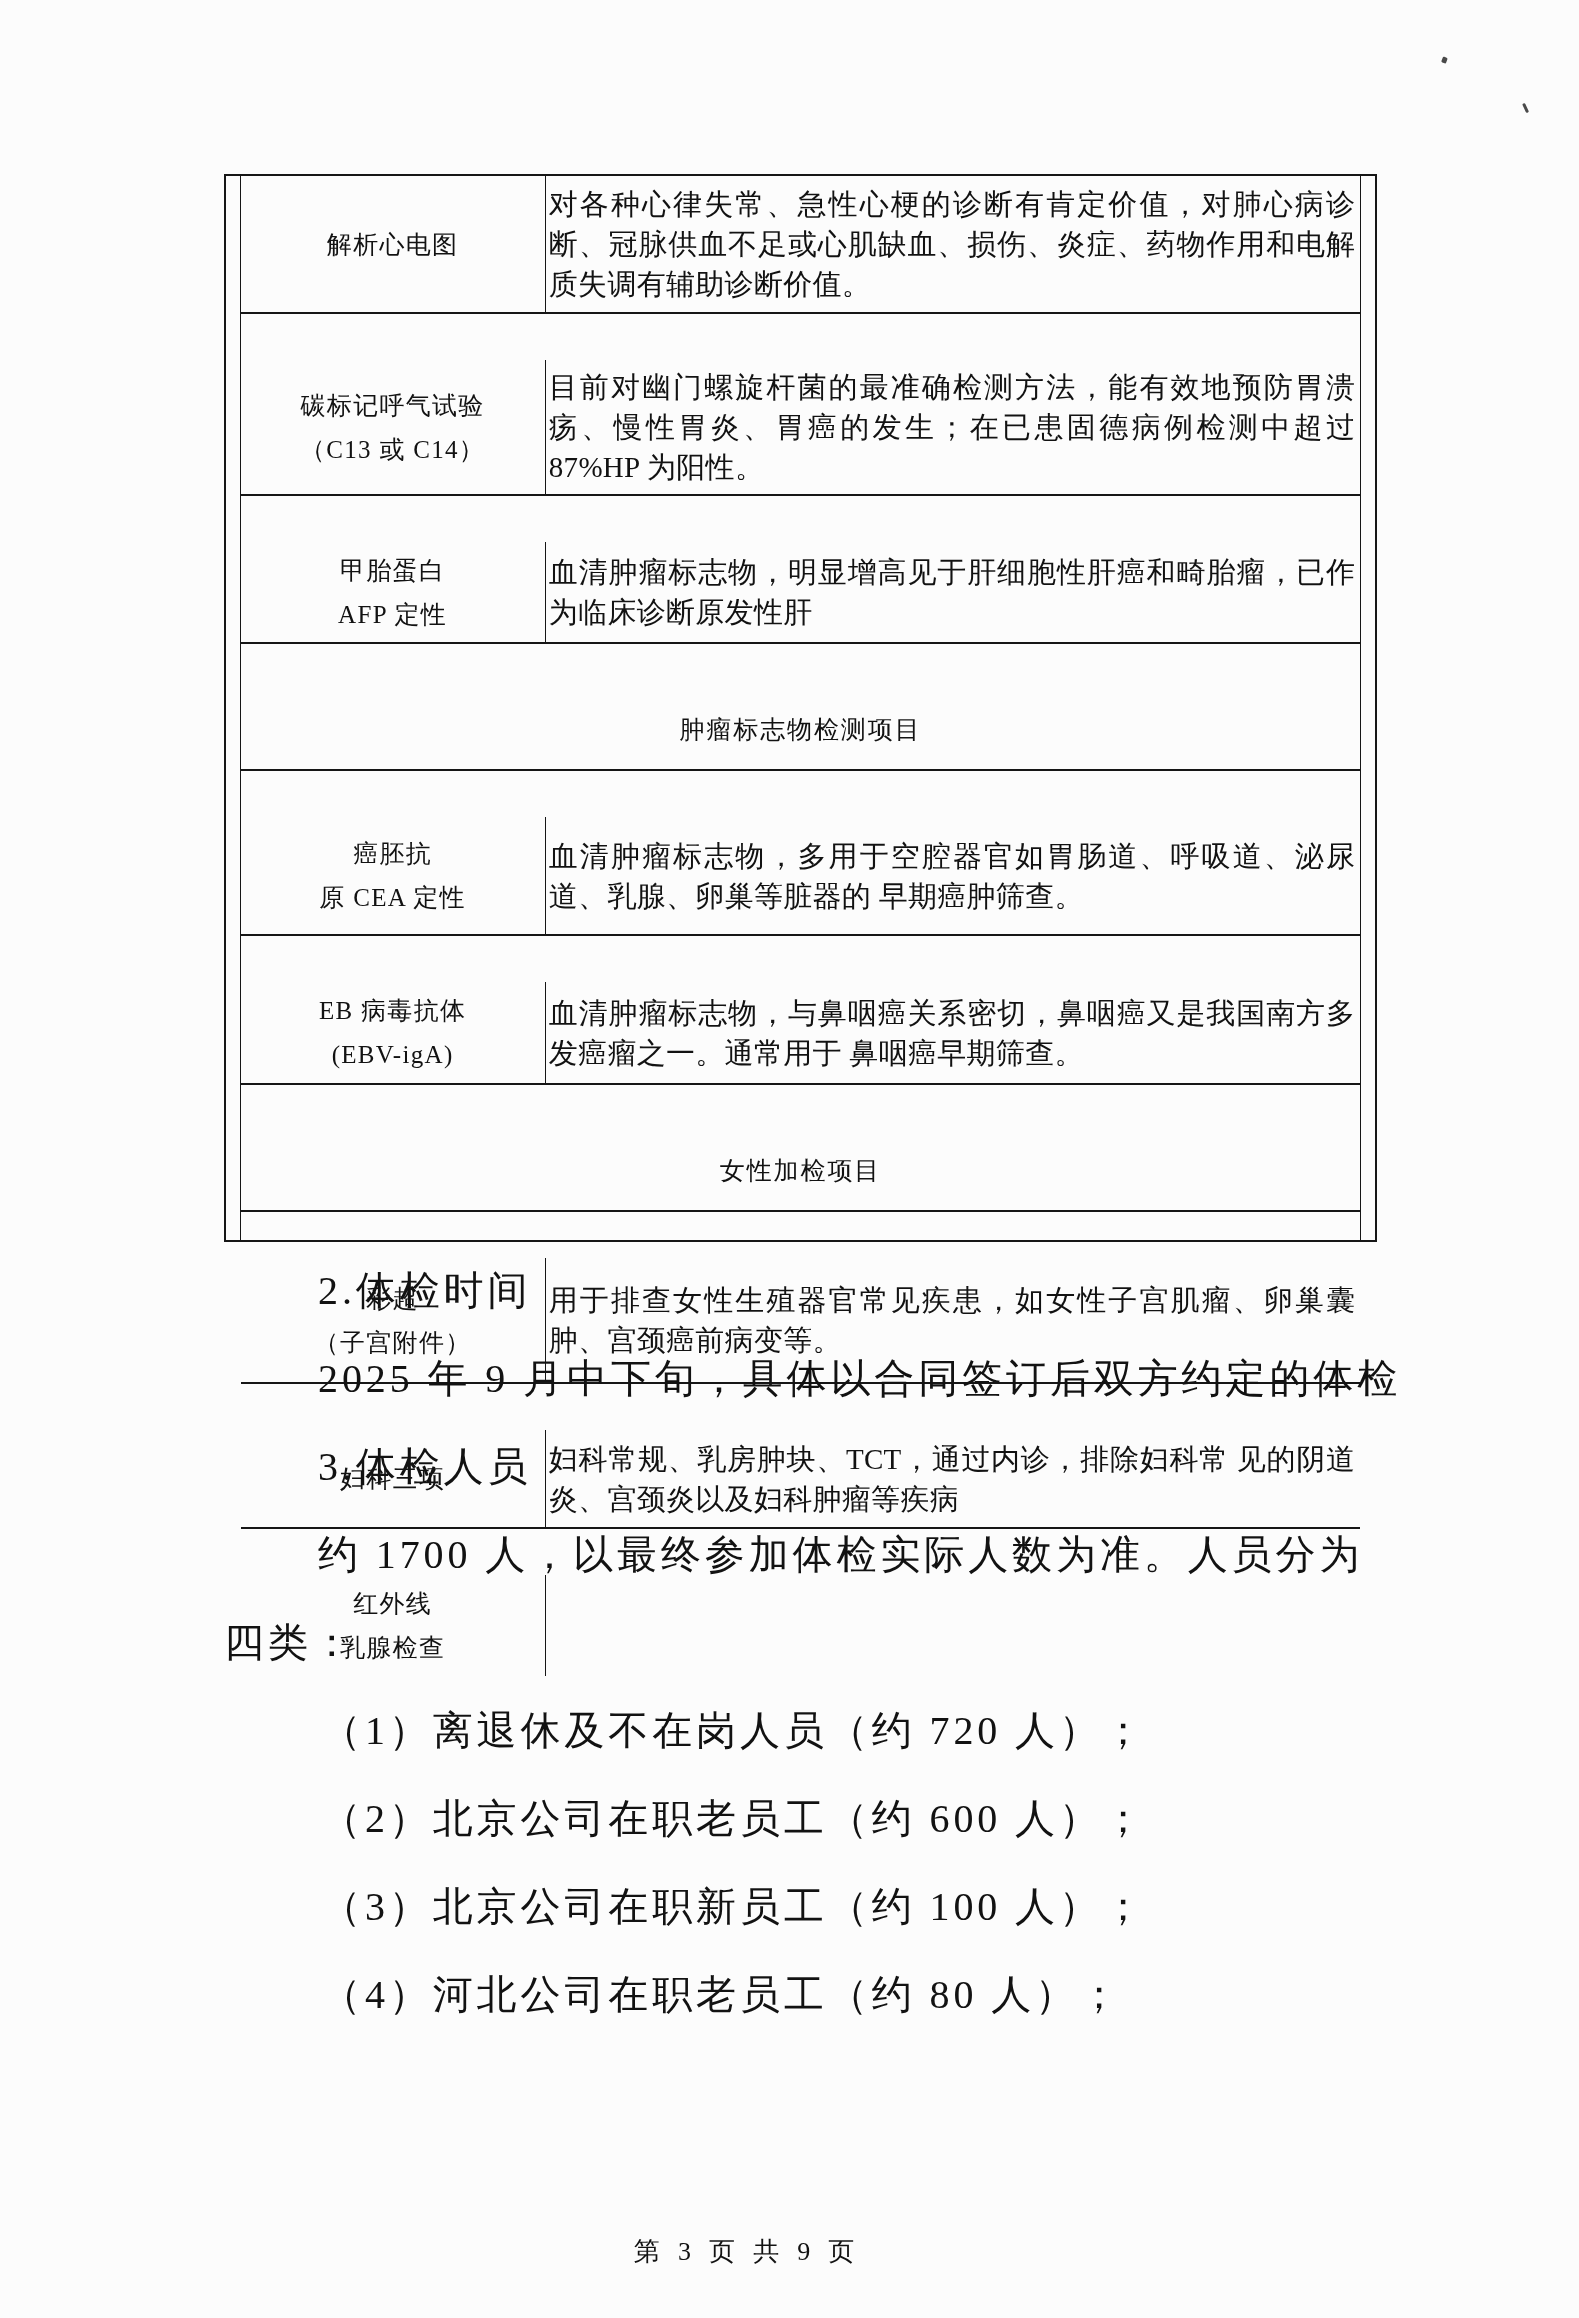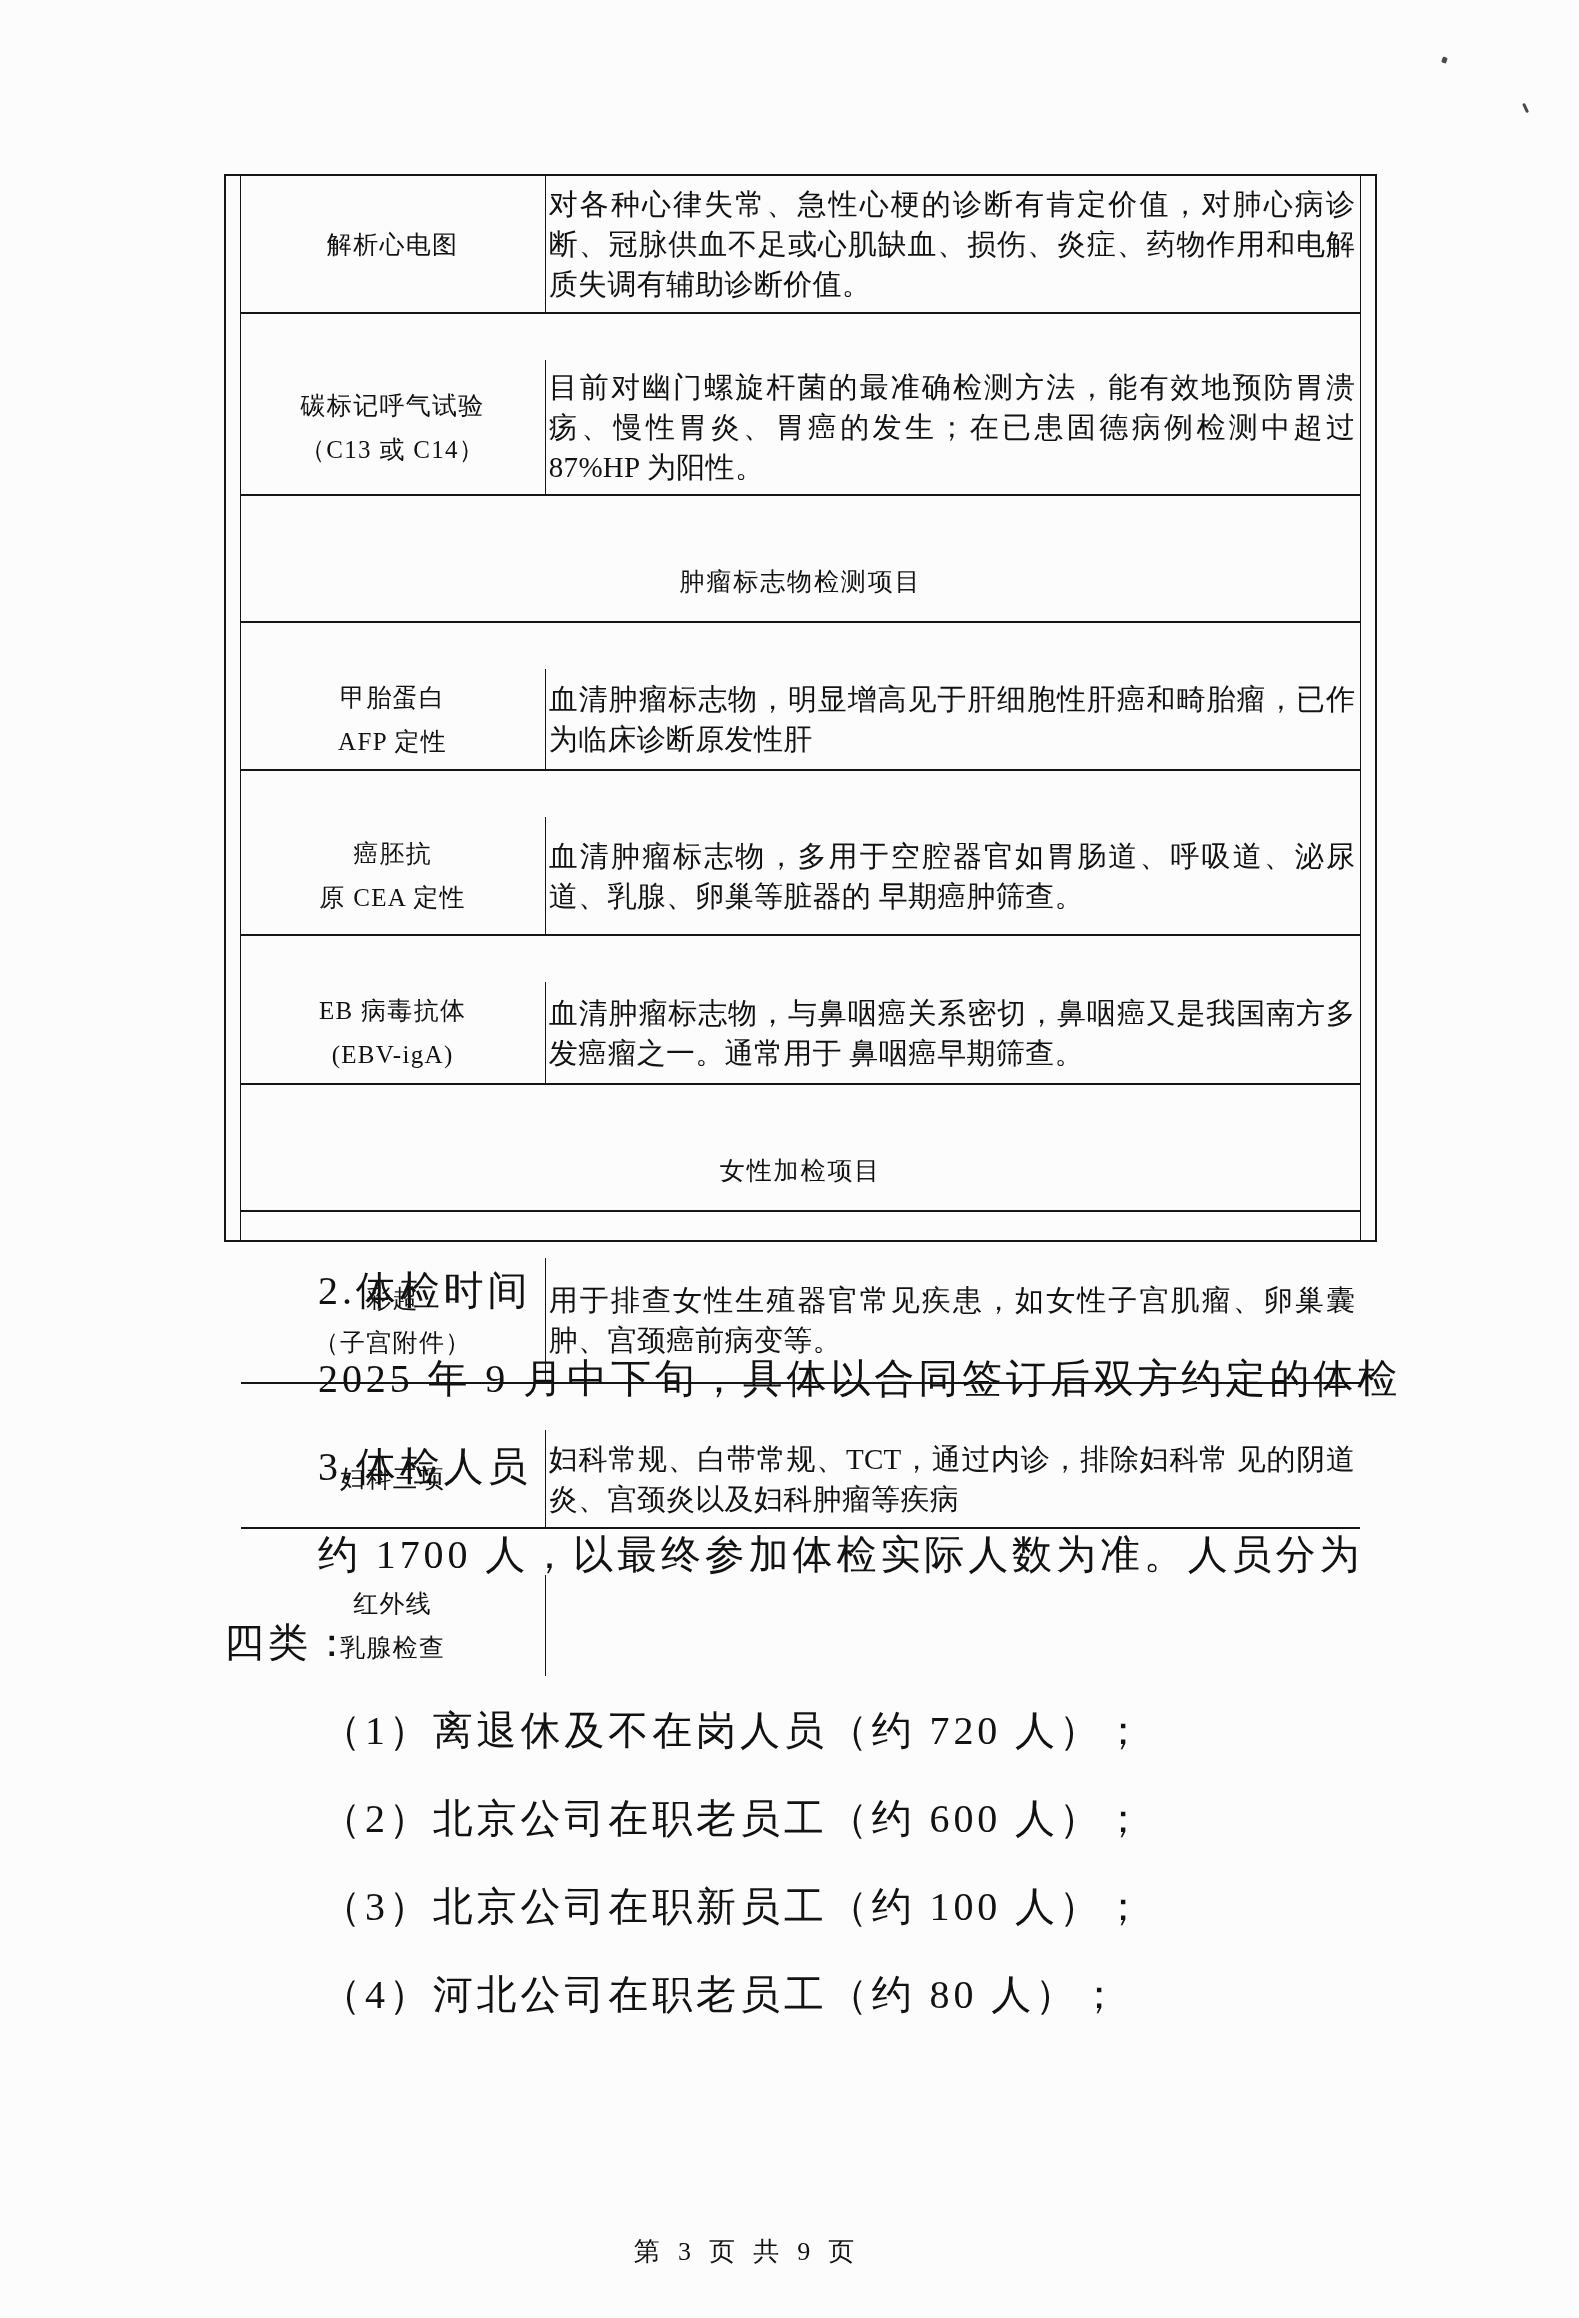--- a/index.html
+++ b/index.html
@@ -76,32 +76,32 @@
       <div class="trow" style="height:136px">
         <div class="tname">
           <span>碳标记呼气试验</span>
           <span>（C13 或 C14）</span>
         </div>
         <div class="tdesc">
           <div class="dtext">目前对幽门螺旋杆菌的最准确检测方法，能有效地预防胃溃疡、慢性胃炎、胃癌的发生；在已患固德病例检测中超过 87%HP 为阳性。</div>
         </div>
       </div>
 
-      <div class="trow" style="height:81px">
-        <div class="tsection">肿瘤标志物检测项目</div>
-      </div>
-
       <div class="trow" style="height:102px">
         <div class="tname">
           <span>甲胎蛋白</span>
           <span>AFP 定性</span>
         </div>
         <div class="tdesc">
           <div class="dtext">血清肿瘤标志物，明显增高见于肝细胞性肝癌和畸胎瘤，已作为临床诊断原发性肝</div>
         </div>
+      </div>
+
+      <div class="trow" style="height:81px">
+        <div class="tsection">肿瘤标志物检测项目</div>
       </div>
 
       <div class="trow" style="height:119px">
         <div class="tname">
           <span>癌胚抗</span>
           <span>原 CEA 定性</span>
         </div>
         <div class="tdesc">
           <div class="dtext">血清肿瘤标志物，多用于空腔器官如胃肠道、呼吸道、泌尿道、乳腺、卵巢等脏器的 早期癌肿筛查。</div>
         </div>
@@ -129,21 +129,21 @@
         <div class="tdesc">
           <div class="dtext">用于排查女性生殖器官常见疾患，如女性子宫肌瘤、卵巢囊肿、宫颈癌前病变等。</div>
         </div>
       </div>
 
       <div class="trow" style="height:99px">
         <div class="tname">
           <span>妇科三项</span>
         </div>
         <div class="tdesc">
-          <div class="dtext">妇科常规、白带常规、TCT，通过内诊，排除妇科常 见的阴道炎、宫颈炎以及妇科肿瘤等疾病</div>
+          <div class="dtext">妇科常规、乳房肿块、TCT，通过内诊，排除妇科常 见的阴道炎、宫颈炎以及妇科肿瘤等疾病</div>
         </div>
       </div>
 
       <div class="trow last" style="height:101px">
         <div class="tname">
           <span>红外线</span>
           <span>乳腺检查</span>
         </div>
       </div>
 

